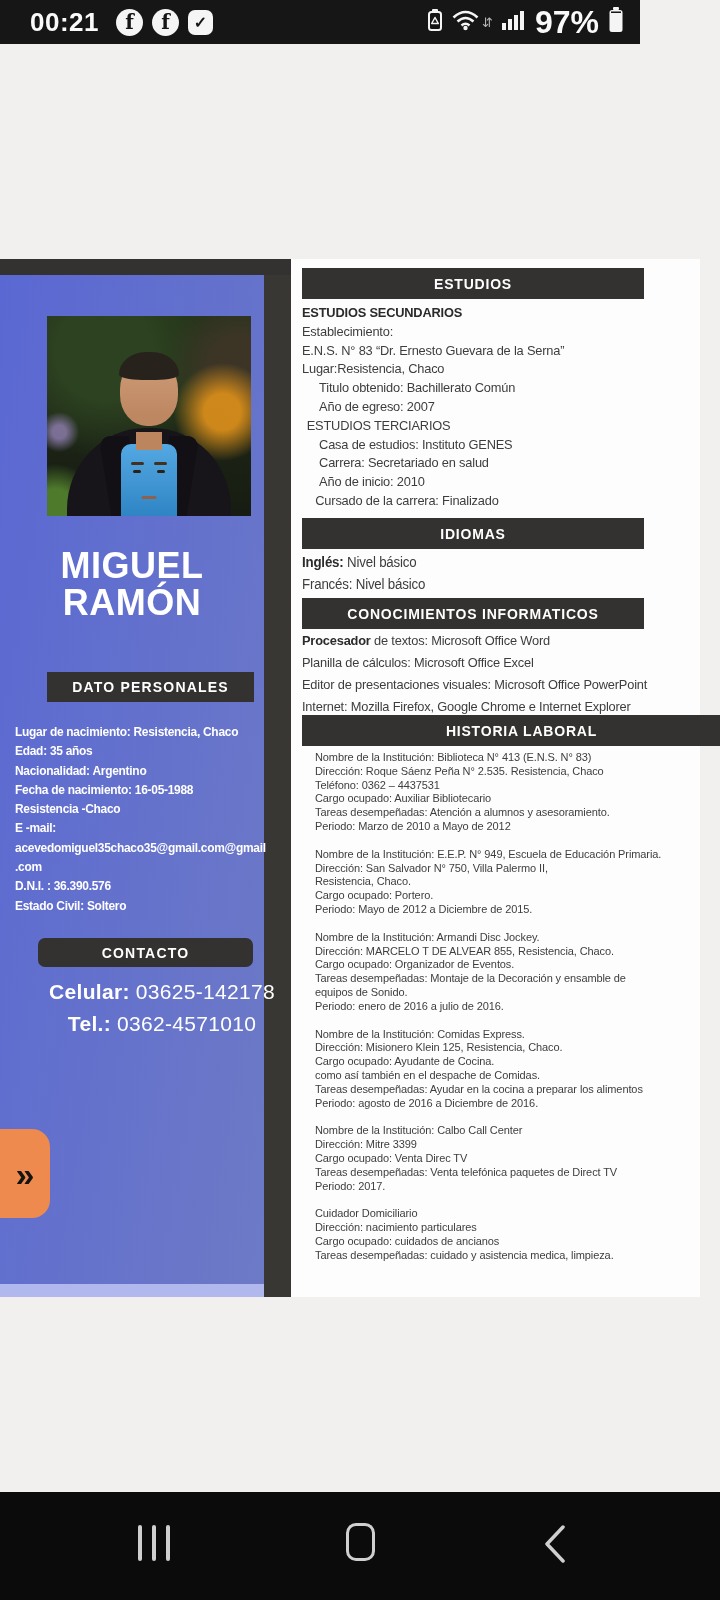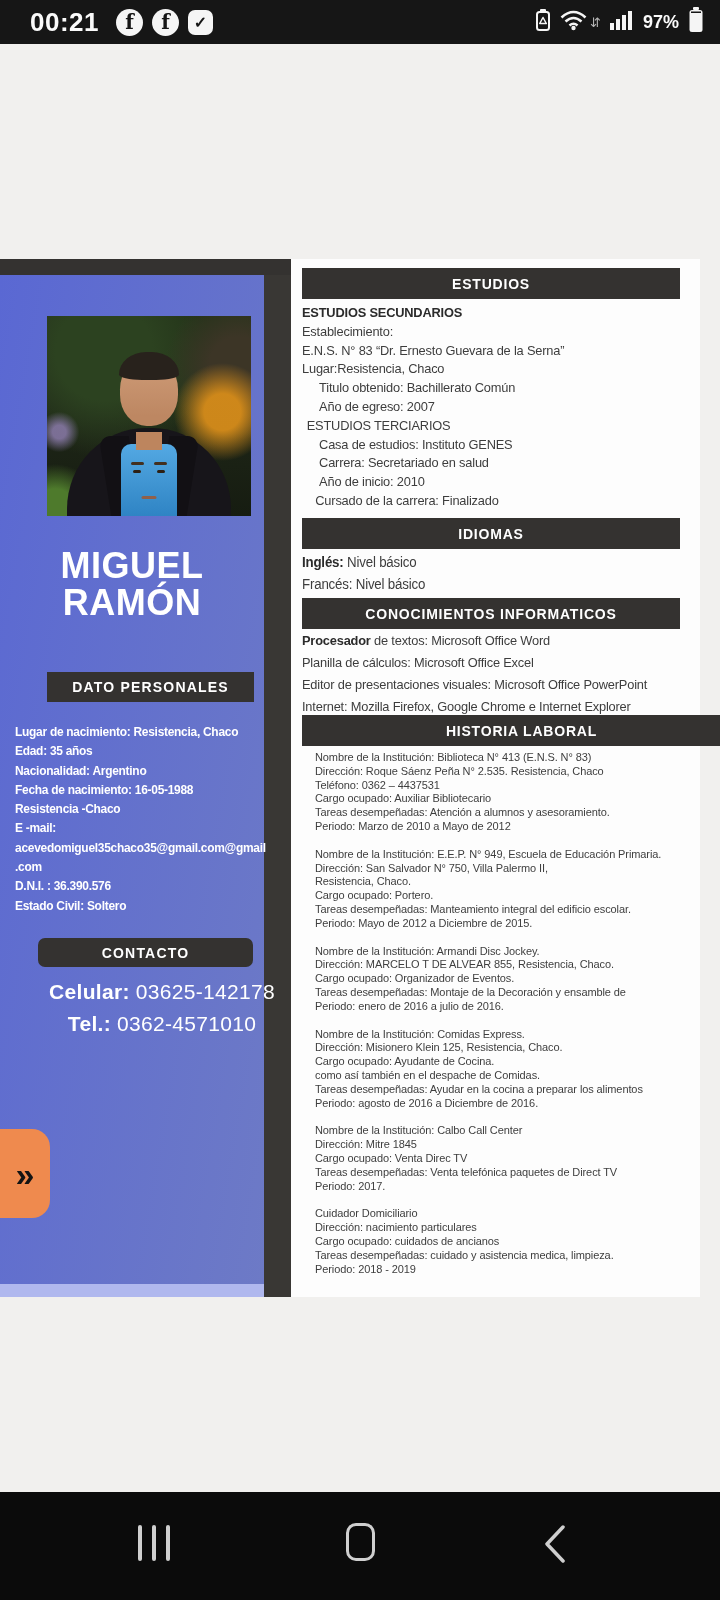--- a/index.html
+++ b/index.html
@@ -4,37 +4,37 @@
 <style>
   * { margin:0; padding:0; box-sizing:border-box; }
   html,body { background:#555; }
   .screen {
     position:relative; width:720px; height:1600px; overflow:hidden;
     background:#f1f0ee; font-family:"Liberation Sans", sans-serif;
     margin:0 auto;
   }
   
   .statusbar {
-    position:absolute; left:0; top:0; width:720px; height:44px;
+    position:absolute; left:0; top:0; width:640px; height:44px;
     background:#161616; display:flex; justify-content:space-between;
     align-items:center; padding:0 16px 0 30px;
   }
   .sb-left, .sb-right { display:flex; align-items:center; gap:9px; }
   .sb-time { color:#fafafa; font-size:26px; font-weight:600; letter-spacing:.5px; margin-right:8px; }
   .sb-fb {
     width:27px; height:27px; border-radius:50%; background:#f5f5f5;
     color:#161616; font-weight:bold; font-size:20px; display:flex;
     align-items:center; justify-content:center; font-family:"DejaVu Serif", serif;
   }
   .sb-chk {
     width:25px; height:25px; border-radius:7px; background:#f5f5f5;
     color:#161616; font-weight:bold; font-size:16px; display:flex;
     align-items:center; justify-content:center;
   }
-  .sb-pct { color:#fafafa; font-size:18px; font-weight:600; }
+  .sb-pct { color:#fafafa; font-size:32px; font-weight:600; }
   .net-arrows { color:#b5b5b5; font-size:13px; margin-left:-6px; }
   
   .page { position:absolute; left:0; top:259px; width:700px; height:1038px; background:#fdfdfd; }
   .side-topbar { position:absolute; left:0; top:0; width:291px; height:16px; background:#343230; }
   .strip { position:absolute; left:264px; top:16px; width:27px; height:1022px; background:#393734; }
   .sidebar {
     position:absolute; left:0; top:16px; width:264px; height:1009px;
     background:linear-gradient(100deg,#5a68d3 0%,#6d7ac6 100%);
   }
   .lavender { position:absolute; left:0; top:1025px; width:264px; height:13px; background:#b0b8ee; }
@@ -85,21 +85,21 @@
     color:#fff; font-size:21px; font-weight:400; letter-spacing:.3px;padding-left:28px; }
   .cel-line { top:705px; } .tel-line { top:737px; }
   .cel-line b, .tel-line b { font-weight:700; }
   
   .fab { position:absolute; left:0; top:870px; width:50px; height:89px;
     background:#ef8a4e; border-radius:0 18px 18px 0;
     display:flex; align-items:center; justify-content:center; }
   .fab span { color:#141414; font-size:34px; font-weight:700; line-height:1; }
   
   .rightcol { position:absolute; left:291px; top:0; width:409px; }
-  .sec-header { position:absolute; left:11px; width:378px; height:31px; background:#343230;
+  .sec-header { position:absolute; left:11px; width:342px; height:31px; background:#343230;
     color:#fff; font-size:14px; font-weight:700; letter-spacing:.8px;
     display:flex; align-items:center; justify-content:center; }
   #h-estudios { top:9px; } #h-idiomas { top:259px; } #h-conoc { top:339px; }
   #h-historia { top:456px; width:439px; }
   .sec-text { position:absolute; left:11px; width:420px; color:#3d3d3d;
     font-size:13.5px; letter-spacing:-.2px; transform:scaleX(.95); transform-origin:left top; }
   .t-estudios { top:45px; line-height:18.8px; }
   .t-idiomas { top:292px; line-height:22px; font-size:14px; }
   .t-conoc { top:371px; line-height:22px; }
   .sec-text .bold, .sec-text b { font-weight:700; color:#2b2b2b; }
@@ -252,51 +252,50 @@
             <div class="h-line">Teléfono: 0362 – 4437531</div>
             <div class="h-line">Cargo ocupado: Auxiliar Bibliotecario</div>
             <div class="h-line">Tareas desempeñadas: Atención a alumnos y asesoramiento.</div>
             <div class="h-line">Periodo: Marzo de 2010 a Mayo de 2012</div>
           </div>
           <div class="h-entry">
             <div class="h-line">Nombre de la Institución: E.E.P. N° 949, Escuela de Educación Primaria.</div>
             <div class="h-line">Dirección: San Salvador N° 750, Villa Palermo II,</div>
             <div class="h-line">Resistencia, Chaco.</div>
             <div class="h-line">Cargo ocupado: Portero.</div>
-            <div class="h-line">Tareas desempeñadas: Manteamiento integral del edificio escolar.</div>
             <div class="h-line">Periodo: Mayo de 2012 a Diciembre de 2015.</div>
           </div>
           <div class="h-entry">
             <div class="h-line">Nombre de la Institución: Armandi Disc Jockey.</div>
             <div class="h-line">Dirección: MARCELO T DE ALVEAR 855, Resistencia, Chaco.</div>
             <div class="h-line">Cargo ocupado: Organizador de Eventos.</div>
             <div class="h-line">Tareas desempeñadas: Montaje de la Decoración y ensamble de</div>
+            <div class="h-line">equipos de Sonido.</div>
             <div class="h-line">Periodo: enero  de 2016 a julio de 2016.</div>
           </div>
           <div class="h-entry">
             <div class="h-line">Nombre de la Institución: Comidas Express.</div>
             <div class="h-line">Dirección: Misionero Klein 125, Resistencia, Chaco.</div>
             <div class="h-line">Cargo ocupado: Ayudante de Cocina.</div>
             <div class="h-line">como así también en el despache de Comidas.</div>
             <div class="h-line">Tareas desempeñadas: Ayudar en la cocina a preparar los alimentos</div>
             <div class="h-line">Periodo: agosto de 2016 a Diciembre de 2016.</div>
           </div>
           <div class="h-entry">
             <div class="h-line">Nombre de la Institución: Calbo Call Center</div>
-            <div class="h-line">Dirección: Mitre 1845</div>
+            <div class="h-line">Dirección: Mitre 3399</div>
             <div class="h-line">Cargo ocupado: Venta Direc TV</div>
             <div class="h-line">Tareas desempeñadas: Venta telefónica paquetes de Direct TV</div>
             <div class="h-line">Periodo: 2017.</div>
           </div>
           <div class="h-entry">
             <div class="h-line">Cuidador Domiciliario</div>
             <div class="h-line">Dirección: nacimiento particulares</div>
             <div class="h-line">Cargo ocupado: cuidados de ancianos</div>
             <div class="h-line">Tareas desempeñadas: cuidado y asistencia medica, limpieza.</div>
-            <div class="h-line">Periodo: 2018 - 2019</div>
           </div>
         </div>
     </div>
   </div>
 
   <div class="navbar">
     <div class="nav-recents">
         <i></i>
         <i></i>
         <i></i>

